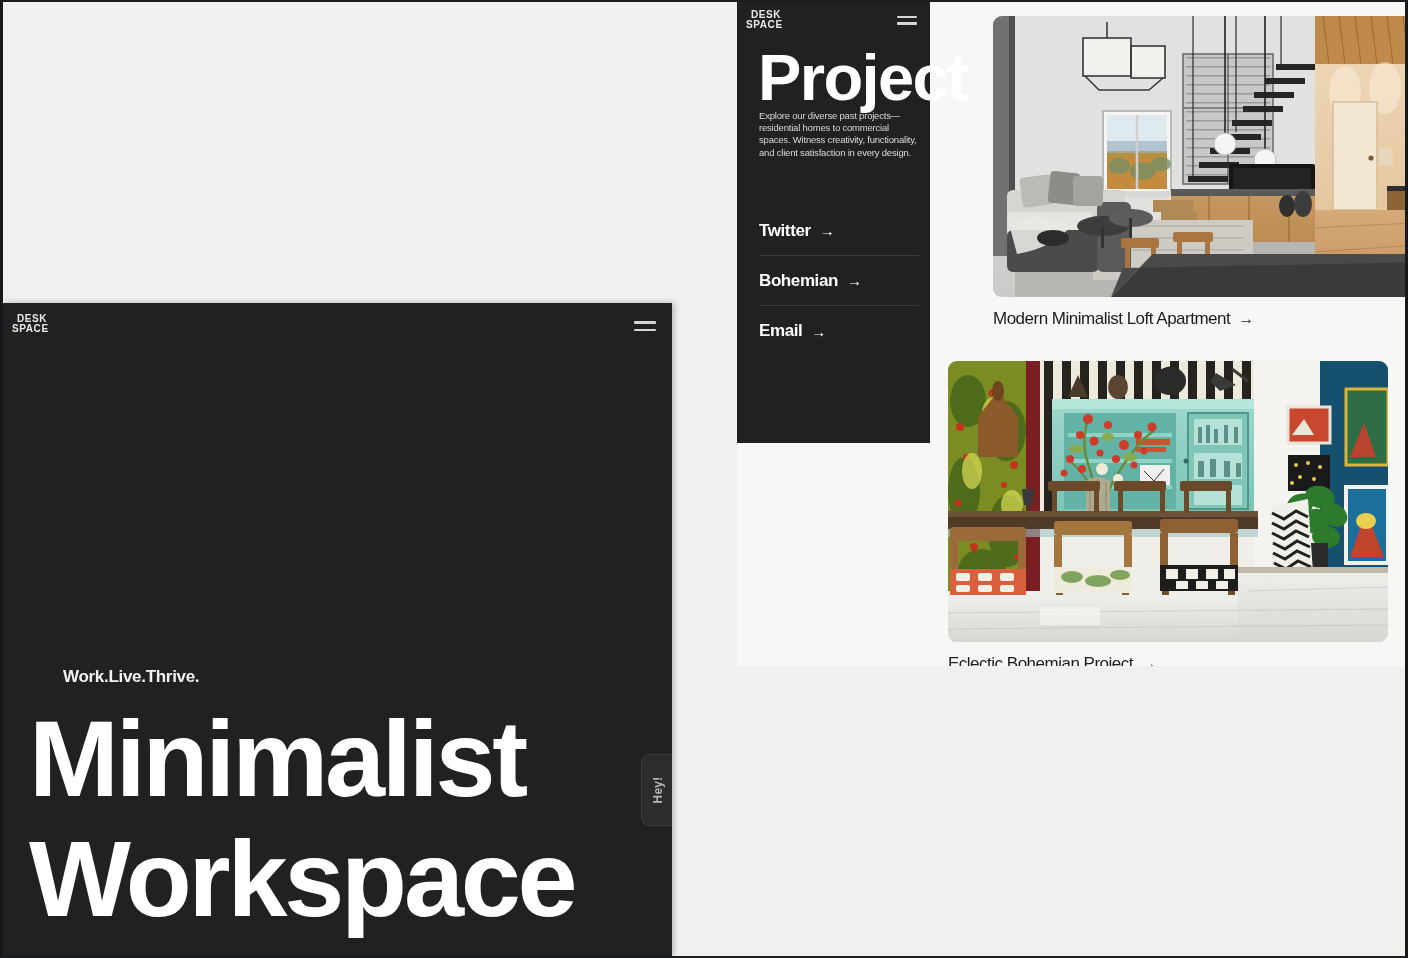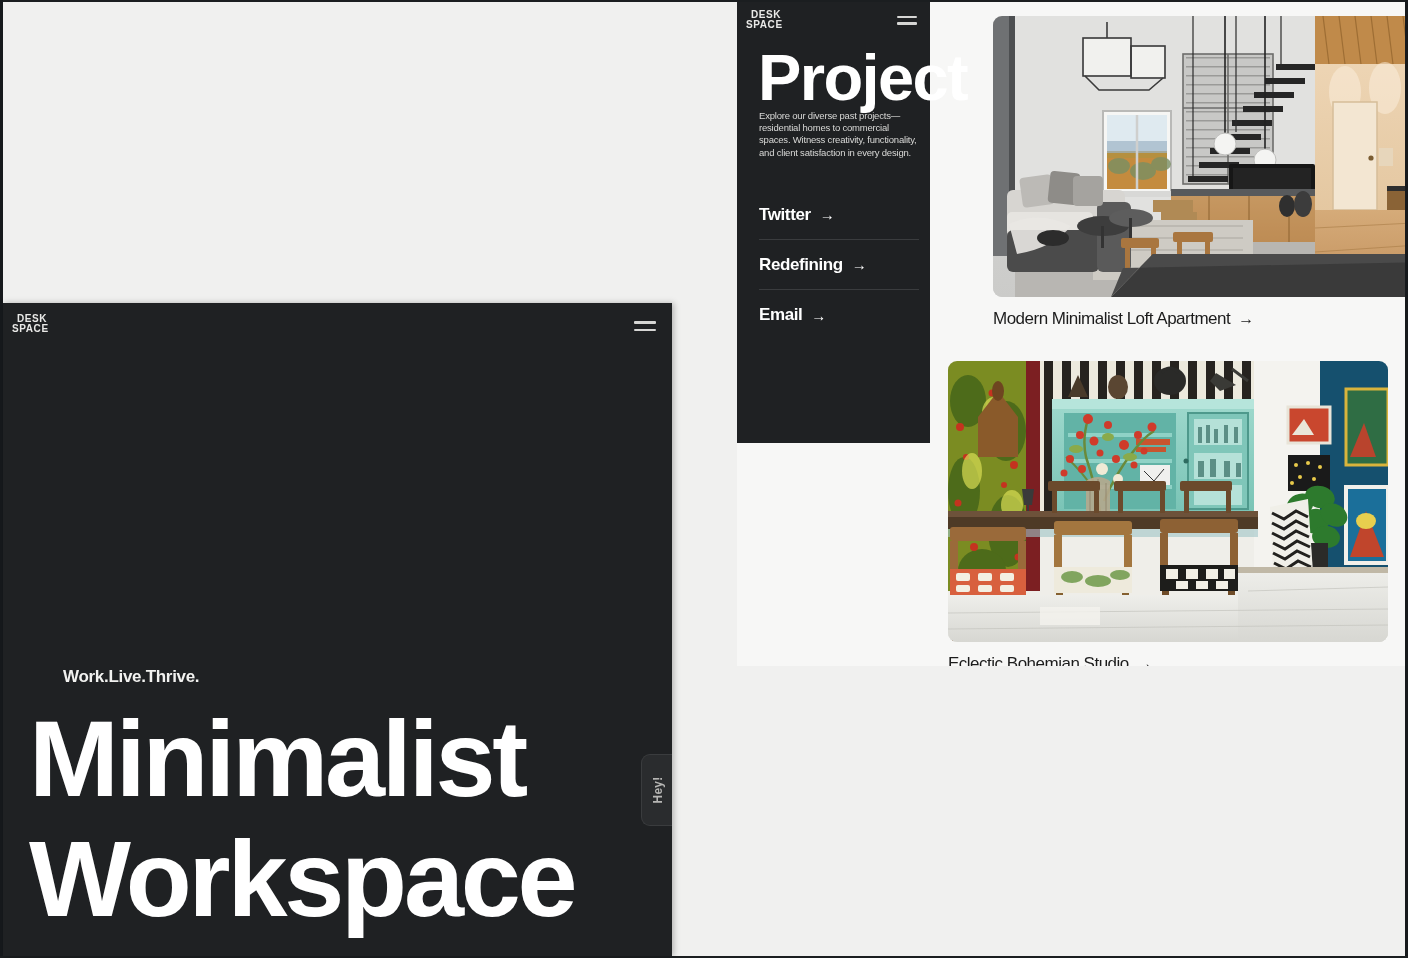--- a/index.html
+++ b/index.html
@@ -86,21 +86,21 @@
 
   .proj-title {
     position:absolute; left:21px; top:50px;
     color:#ffffff; font-size:65px; font-weight:600; letter-spacing:-1.6px; line-height:52px;
   }
   .proj-desc {
     position:absolute; left:22px; top:108px; width:160px;
     color:#d9d9d7; font-size:9.5px; line-height:12.2px; font-weight:400; letter-spacing:-0.2px;
   }
 
-  .proj-links { position:absolute; left:22px; top:188px; width:160px; }
+  .proj-links { position:absolute; left:22px; top:204px; width:160px; }
   .proj-link {
     display:flex; align-items:center; gap:9px;
     height:50px; color:#ffffff; font-size:17px; font-weight:700;
     letter-spacing:-0.4px; cursor:pointer; text-decoration:none;
     border-bottom:1px solid #3a3c3e;
   }
   .proj-link:last-child { border-bottom:none; }
   .proj-link .arrow { font-size:15px; font-weight:400; }
 
   
@@ -168,21 +168,21 @@
 
       <div class="proj-title">Project</div>
       <div class="proj-desc">Explore our diverse past projects—residential homes to commercial spaces. Witness creativity, functionality, and client satisfaction in every design.</div>
 
       <div class="proj-links">
         <a class="proj-link">
           <span>Twitter</span>
           <span class="arrow">→</span>
         </a>
         <a class="proj-link">
-          <span>Redefining</span>
+          <span>Bohemian</span>
           <span class="arrow">→</span>
         </a>
         <a class="proj-link">
           <span>Email</span>
           <span class="arrow">→</span>
         </a>
       </div>
     </div>
 
     <div class="card" id="card-1">
@@ -624,19 +624,19 @@
           <g stroke="#c4c4be" stroke-width="1" opacity="0.7">
             <line x1="0" y1="252" x2="440" y2="248"></line>
               <line x1="0" y1="268" x2="440" y2="264"></line>
             <line x1="300" y1="230" x2="440" y2="226"></line>
           </g>
           <rect x="290" y="206" width="150" height="6" fill="#c0b8a6"></rect>
           <rect x="92" y="246" width="60" height="18" fill="#f4f3ee" opacity="0.8"></rect>
         </svg>
       </div>
       <div class="card-caption">
-        <span>Eclectic Bohemian Studio</span>
+        <span>Eclectic Bohemian Project</span>
         <span class="arrow">→</span>
       </div>
     </div>
 
   </div>
 </div>
 
 </body></html>

